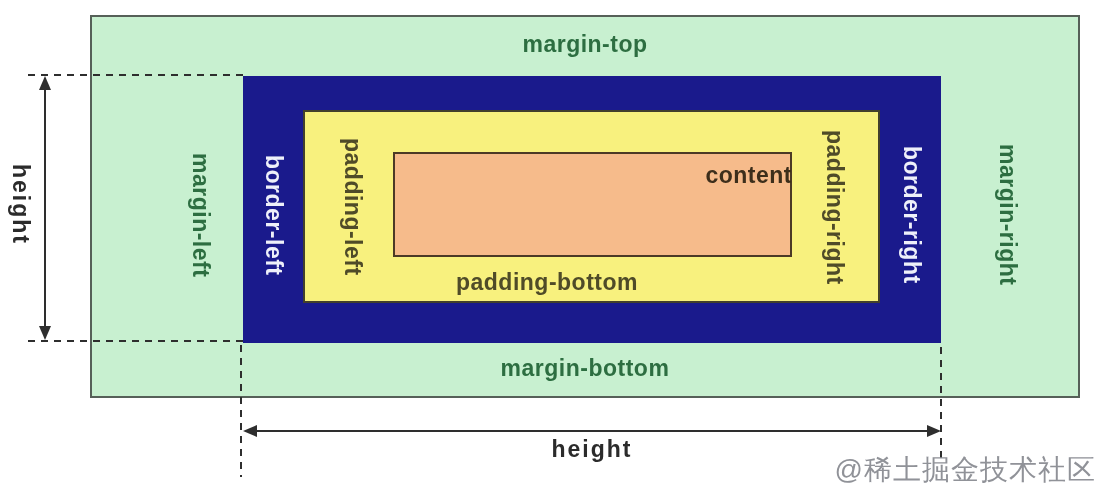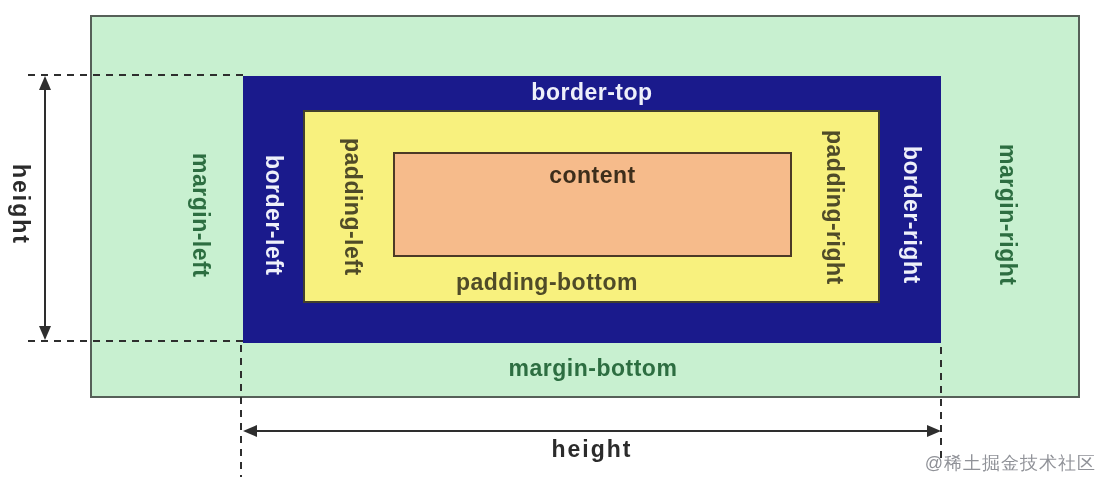--- a/index.html
+++ b/index.html
@@ -60,41 +60,41 @@
   .dims {
     position: absolute;
     left: 0; top: 0;
     width: 1106px; height: 490px;
     z-index: 2;
   }
   .watermark {
     position: absolute;
     right: 10px;
     top: 451px;
-    font-size: 18px;
+    font-size: 28px;
     font-weight: 400;
     letter-spacing: 1px;
     color: var(--watermark-text);
     z-index: 4;
   }
 </style>
 </head>
 <body>
 
 <div class="stage">
 
   <div class="box margin-box"></div>
   <div class="box border-box"></div>
   <div class="box padding-box"></div>
   <div class="box content-box"></div>
 
-  <div class="lbl t-border" style="left:243px; top:79px;  width:698px;">border-top</div>
-  <div class="lbl t-content" style="left:393px; top:162px; width:399px;">content</div>
+  <div class="lbl t-margin" style="left:90px;  top:31px;  width:990px;">margin-top</div>
+  <div class="lbl t-content" style="left:393px; top:162px; width:399px;text-align:right;">content</div>
   <div class="lbl t-padding" style="left:303px; top:269px; width:488px;">padding-bottom</div>
-  <div class="lbl t-margin" style="left:90px;  top:355px; width:990px;padding-left:8px;">margin-bottom</div>
+  <div class="lbl t-margin" style="left:90px;  top:355px; width:990px;">margin-bottom</div>
 
   <div class="lbl vert t-margin" style="left:186px; top:85px;  height:260px;">margin-left</div>
   <div class="lbl vert t-border" style="left:259px; top:85px;  height:260px;">border-left</div>
   <div class="lbl vert t-padding" style="left:338px; top:112px; height:190px;">padding-left</div>
   <div class="lbl vert t-padding" style="left:820px; top:112px; height:190px;">padding-right</div>
   <div class="lbl vert t-border" style="left:897px; top:85px;  height:260px;">border-right</div>
   <div class="lbl vert t-margin" style="left:993px; top:85px;  height:260px;">margin-right</div>
 
   <div class="lbl vert t-dim" style="left:6px; top:158px; height:92px;">height</div>
   <div class="lbl t-dim" style="left:243px; top:436px; width:698px;">height</div>

